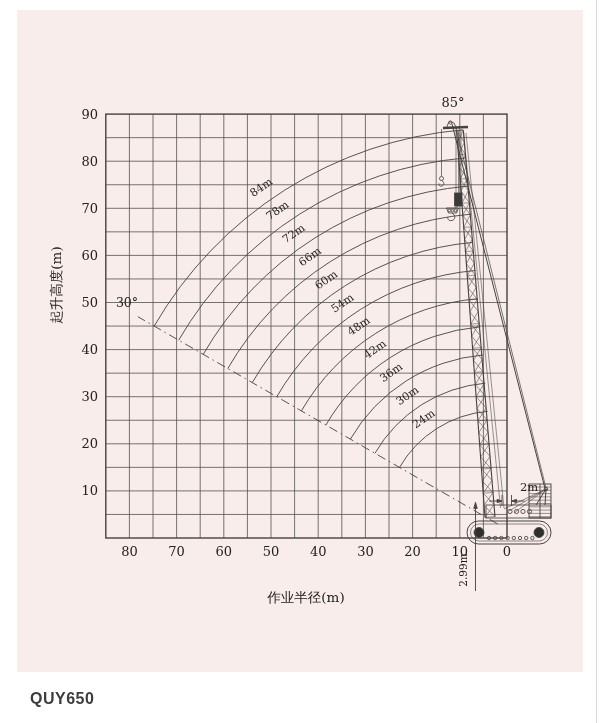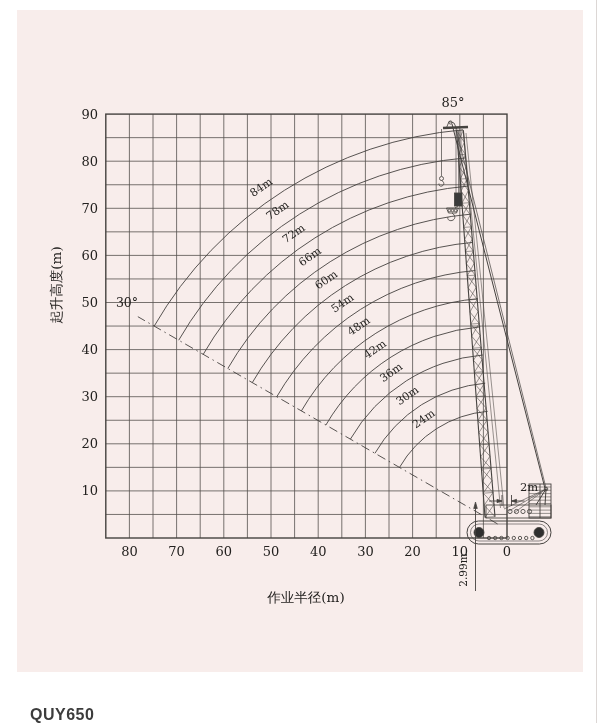--- a/index.html
+++ b/index.html
@@ -1,21 +1,21 @@
 <!DOCTYPE html>
 <html><head>
 <meta charset="utf-8">
 <style>
   html,body{margin:0;padding:0;background:#ffffff;}
   .page{position:relative;width:603px;height:723px;background:#ffffff;overflow:hidden;
         font-family:"DejaVu Serif", serif;}
   .panel{position:absolute;left:17px;top:10px;width:566px;height:662px;background:#f8edeb;}
   .edge-shadow{position:absolute;top:0;left:596px;width:1px;height:723px;background:#dcd7d5;}
   .chart-svg{position:absolute;left:0;top:0;width:603px;height:723px;}
-  .model-label{position:absolute;left:30px;top:706px;font-family:"Liberation Sans", sans-serif;
+  .model-label{position:absolute;left:30px;top:690px;font-family:"Liberation Sans", sans-serif;
         font-weight:bold;font-size:16px;color:#3c3c3c;letter-spacing:0.5px;}
   text{fill:#23211f;}
 </style>
 </head>
 <body>
 
 <div class="page">
   <div class="panel"></div>
   <svg class="chart-svg" id="chart" viewBox="0 0 603 723">
       <g stroke="#56514e" fill="none" stroke-width="0.8">

